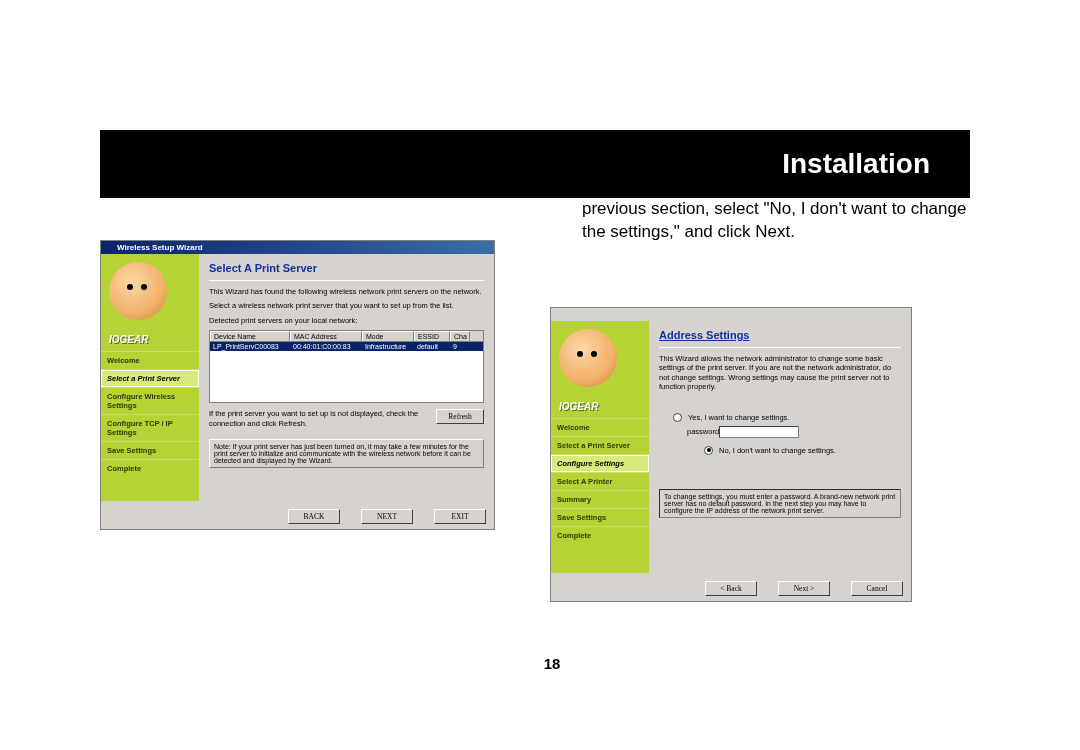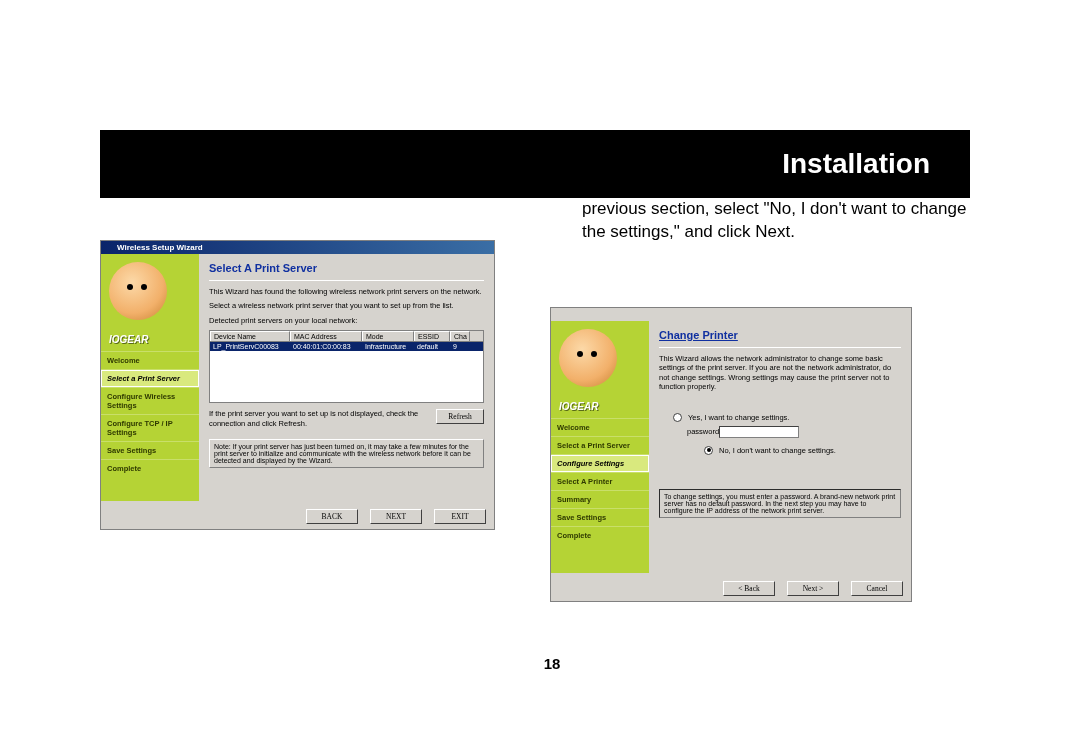--- a/index.html
+++ b/index.html
@@ -155,21 +155,21 @@
   .refresh-row .desc{flex:1;}
   .btn {
     background:#d6d3ce; border:1px solid #fff; border-right-color:#404040; border-bottom-color:#404040;
     font-size:7.5px; padding:2px 0; width:48px; text-align:center;font-family:Liberation Serif, serif;
   }
   .note-box {
     border:1px solid #fff; border-right-color:#808080; border-bottom-color:#808080;
     padding:3px 4px; font-size:7px; margin-top:6px;
   }
   .footer-btns {
-    position:absolute; bottom:5px; right:8px; display:flex; gap:12px;
+    position:absolute; bottom:5px; right:8px; display:flex; gap:21px;
   }
   .footer-btns .btn{ width:52px; }
   
   .radio-row { display:flex; align-items:center; gap:6px; font-size:7.5px; margin:4px 0 4px 14px;}
   .radio { width:9px; height:9px; border:1px solid #404040; border-radius:50%; background:#fff; position:relative;}
   .radio.sel::after{content:"";position:absolute;width:4px;height:4px;background:#000;border-radius:50%;top:1.5px;left:1.5px;}
   .pw-row{display:flex;align-items:center;gap:0;font-size:7.5px;margin-left:28px;}
   .pw-input{width:80px;height:12px;background:#fff;border:1px solid #808080;border-top-color:#404040;border-left-color:#404040;}
   .warn-box{
     border:1px inset #808080; background:#d6d3ce; padding:3px 4px; font-size:7px; margin-top:34px;
@@ -251,21 +251,21 @@
           <div class="brand">IOGEAR</div>
           <div class="nav-item">Welcome</div>
           <div class="nav-item">Select a Print Server</div>
           <div class="nav-item sel">Configure Settings</div>
           <div class="nav-item">Select A Printer</div>
           <div class="nav-item">Summary</div>
           <div class="nav-item">Save Settings</div>
           <div class="nav-item">Complete</div>
         </div>
         <div class="main-pane">
-          <div class="pane-title u">Change Printer</div>
+          <div class="pane-title u">Address Settings</div>
           <div class="hr"></div>
           <div class="desc">This Wizard allows the network administrator to change some basic settings of the print server. If you are not the network administrator, do not change settings. Wrong settings may cause the print server not to function properly.</div>
           <div style="height:12px"></div>
           <div class="radio-row">
             <div class="radio"></div>
             <span>Yes, I want to change settings.</span>
           </div>
           <div class="pw-row">
             <span>password</span>
             <div class="pw-input"></div>

